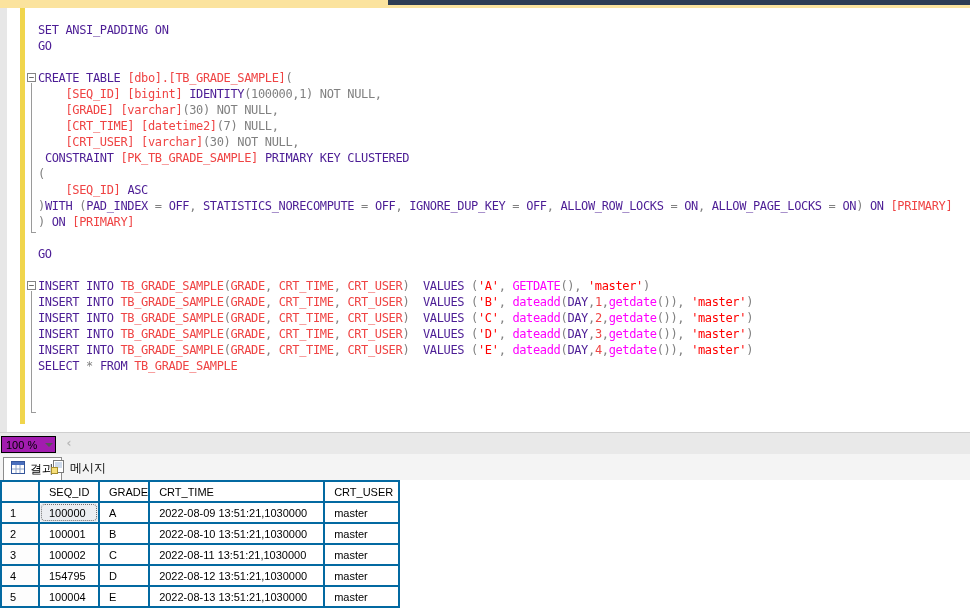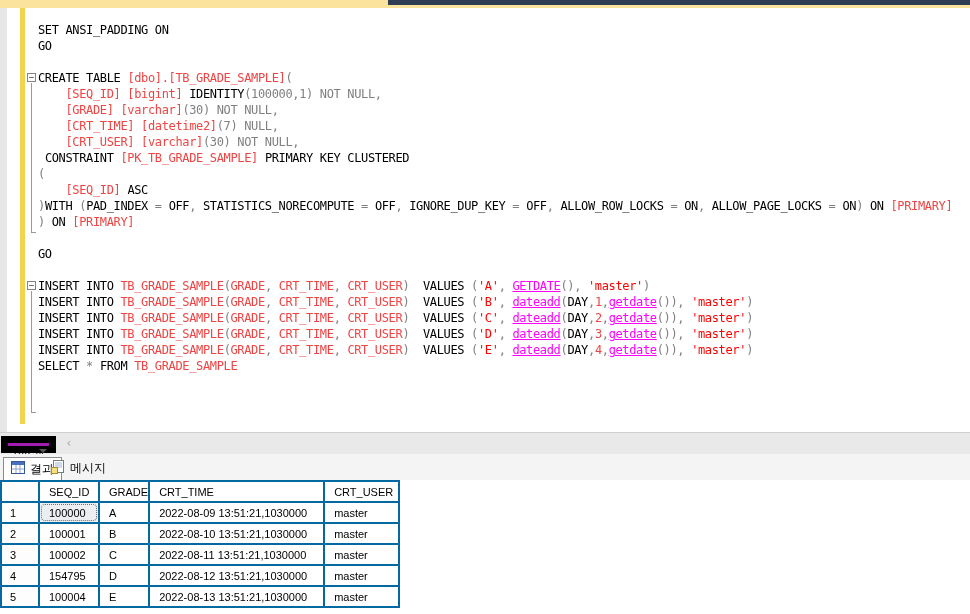--- a/index.html
+++ b/index.html
@@ -18,30 +18,30 @@
                   font:9px/7px "DejaVu Sans Mono", monospace; text-align:center; color:#333; cursor:pointer; }
   .collapse-box.b1 { left:27px; top:65px; }
   .collapse-box.b2 { left:27px; top:273px; }
   .region-bracket { position:absolute; width:5px; border-left:1px solid #9a9a9a; border-bottom:1px solid #9a9a9a; }
   .region-bracket.r1 { left:31px; top:75px; height:150px; }
   .region-bracket.r2 { left:31px; top:283px; height:122px; }
 
   .code { position:absolute; left:38px; top:14px; font:12px/16px "DejaVu Sans Mono", monospace;
           letter-spacing:-0.35px; white-space:pre; }
   .code-line { height:16px; min-height:16px; }
-  .tk-k { color:#000000; }
+  .tk-k { color:#4c1d95; }
   .tk-i { color:#ef4444; }
   .tk-g { color:#808080; }
   .tk-s { color:#ff0000; }
-  .tk-f { color:#ff00ff;text-decoration:underline; }
+  .tk-f { color:#ff00ff; }
 
   
   .bottom-strip { position:absolute; top:432px; left:0; width:970px; height:22px; background:#e9e9e9; border-top:1px solid #cfcfcf; }
   .zoom-combo { position:absolute; left:1px; top:3px; width:55px; height:17px; background:#a21caf;
-                border:7px solid #000000; font-size:11px; color:#000; cursor:pointer; }
+                border:1px solid #000000; font-size:11px; color:#000; cursor:pointer; }
   .zoom-combo .val { position:absolute; left:4px; top:2px; }
   .zoom-combo .dd { position:absolute; right:2px; top:6px; width:0; height:0;
                     border-left:4px solid transparent; border-right:4px solid transparent; border-top:4px solid #555; }
   .scroll-left { position:absolute; left:62px; top:2px; width:14px; height:17px; color:#b8b8b8;
                  font:bold 12px/17px "DejaVu Sans", sans-serif; text-align:center; cursor:pointer; }
 
   
   .results-tabs { position:absolute; top:454px; left:0; width:970px; height:26px; background:#f4f4f4; }
   .rtab { position:absolute; top:3px; height:23px; display:flex; align-items:center; gap:5px;
           padding:0 7px; font-size:12px; color:#000; cursor:pointer; }

